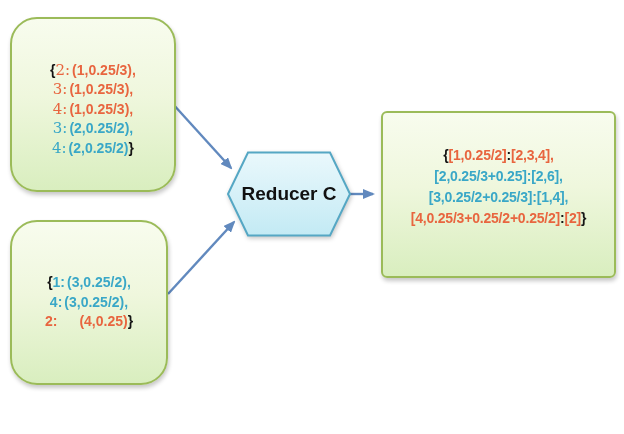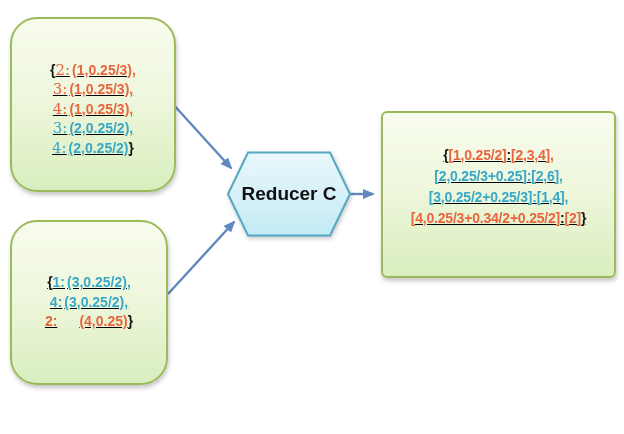--- a/index.html
+++ b/index.html
@@ -6,21 +6,21 @@
   .canvas{
     position:relative;width:624px;height:434px;background:#ffffff;overflow:hidden;
     font-family:"Liberation Sans",sans-serif;
   }
   svg.arrows{position:absolute;left:0;top:0;z-index:1;}
   .box{
     position:absolute;z-index:2;box-sizing:border-box;
     border:2px solid #9BBB59;border-radius:27px;
     background:linear-gradient(180deg,#F8FCEE 0%,#EFF7DD 45%,#D9EEBF 100%);
     box-shadow:1px 3px 4px rgba(0,0,0,0.22);
-    display:flex;align-items:center;justify-content:flex-start;text-align:center;text-decoration:underline;
+    display:flex;align-items:center;justify-content:flex-start;text-align:center;
   }
   .box .lines{width:100%;}
   .line{display:block;white-space:nowrap;}
   .input-box{font-size:14px;font-weight:bold;line-height:19.5px;}
   .input-top{left:10px;top:17px;width:166px;height:175px;padding-top:10px;}
   .input-bottom{left:10px;top:220px;width:158px;height:165px;}
   .output-box{
     left:381px;top:111px;width:235px;height:167px;border-radius:6px;
     font-size:14px;font-weight:bold;line-height:21px;letter-spacing:-0.2px;
     padding-bottom:16px;
@@ -81,17 +81,17 @@
       <polygon points="1,43 21,1.5 103,1.5 123,43 103,84.5 21,84.5" fill="url(#hexg)" stroke="#55A7C4" stroke-width="2"></polygon>
     </svg>
     <span class="hex-label">Reducer C</span>
   </div>
 
   <div class="box output-box">
     <div class="lines">
       <div class="line"><span class="brace">{</span><span style="color: rgb(232, 101, 63);">[1,0.25/2]</span><span style="color: rgb(20, 20, 20);">:</span><span style="color: rgb(232, 101, 63);">[2,3,4],</span></div>
       <div class="line"><span style="color: rgb(57, 167, 199);">[2,0.25/3+0.25]</span><span style="color: rgb(57, 167, 199);">:</span><span style="color: rgb(57, 167, 199);">[2,6],</span></div>
       <div class="line"><span style="color: rgb(57, 167, 199);">[3,0.25/2+0.25/3]</span><span style="color: rgb(57, 167, 199);">:</span><span style="color: rgb(57, 167, 199);">[1,4],</span></div>
-      <div class="line"><span style="color: rgb(232, 101, 63);">[4,0.25/3+0.34/2+0.25/2]</span><span style="color: rgb(20, 20, 20);">:</span><span style="color: rgb(232, 101, 63);">[2]</span><span class="brace">}</span></div>
+      <div class="line"><span style="color: rgb(232, 101, 63);">[4,0.25/3+0.25/2+0.25/2]</span><span style="color: rgb(20, 20, 20);">:</span><span style="color: rgb(232, 101, 63);">[2]</span><span class="brace">}</span></div>
     </div>
   </div>
 
 </div>
 
 </body></html>

